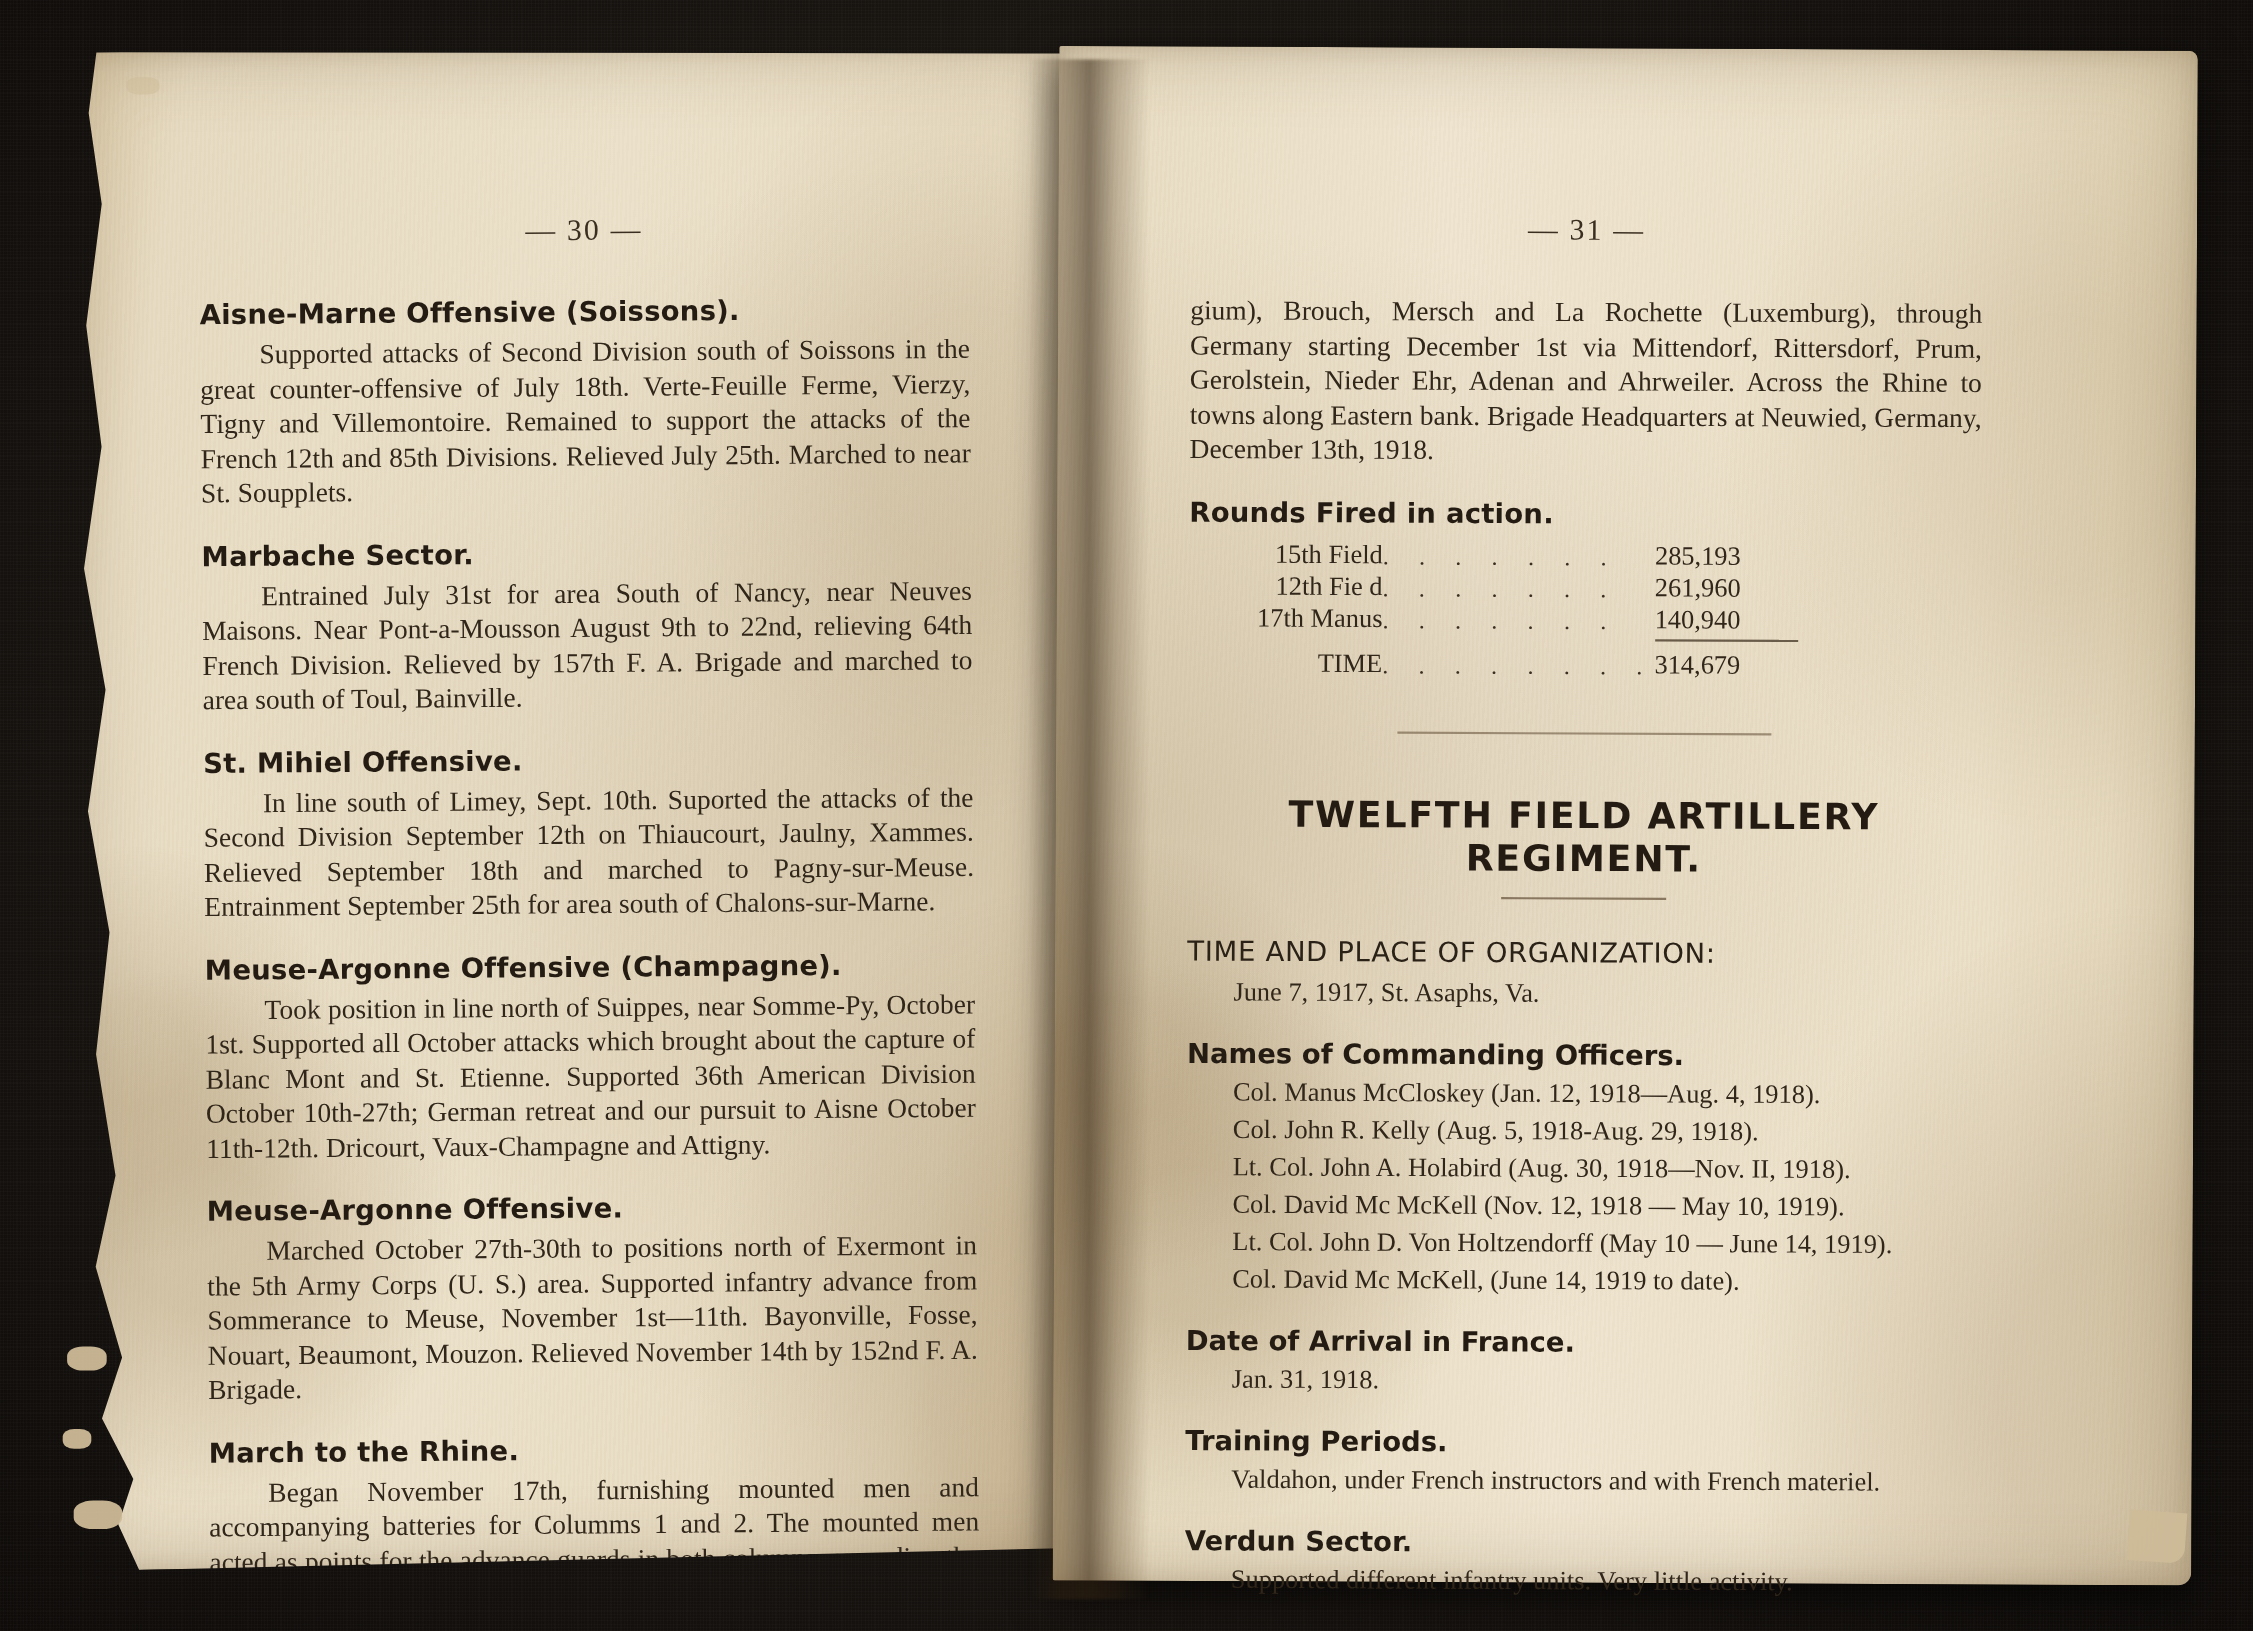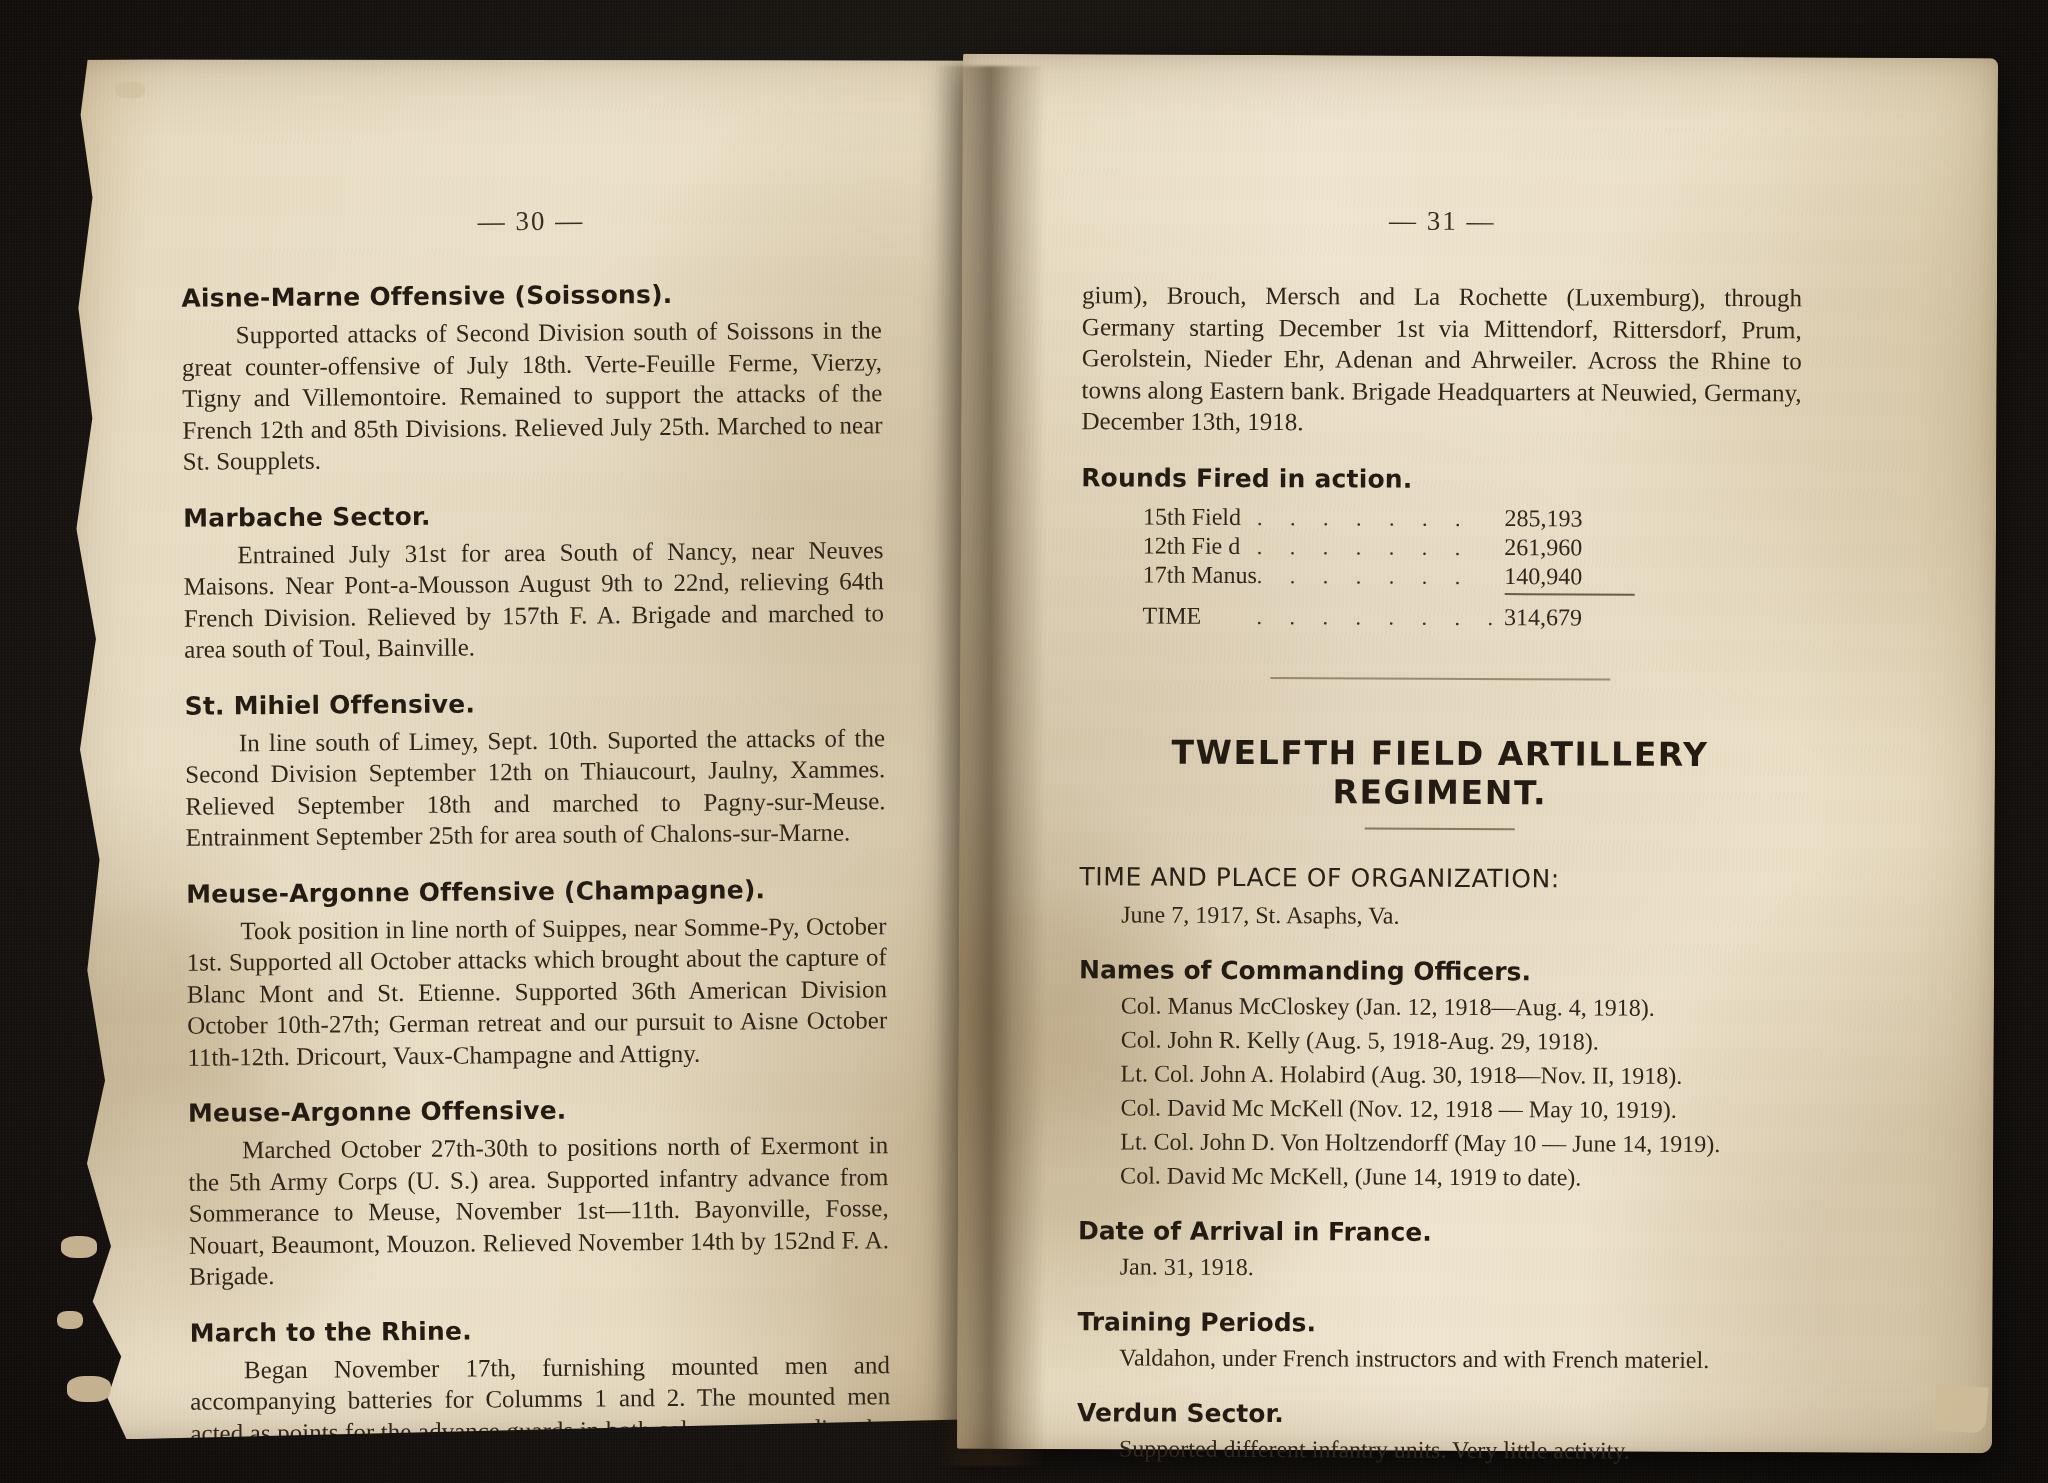--- a/index.html
+++ b/index.html
@@ -13,21 +13,21 @@
   #backdrop{
     position:absolute;inset:0;
     background:
       repeating-linear-gradient(0deg, rgba(255,255,255,0.012) 0 1px, rgba(0,0,0,0.05) 1px 3px),
       repeating-linear-gradient(90deg, rgba(255,255,255,0.012) 0 1px, rgba(0,0,0,0.05) 1px 3px),
       radial-gradient(ellipse at 50% 45%, #2a241e 0%, #1b1713 55%, #100d0b 100%);
   }
 
   
   #book{
-    position:absolute;left:55px;top:56px;width:1950px;height:1420px;text-decoration:underline;
+    position:absolute;left:55px;top:44px;width:1950px;height:1420px;text-decoration:underline;
   }
 
   .page{
     position:absolute;top:0;
     background:#e9ddc4;
     box-shadow:0 14px 40px rgba(0,0,0,.65);
   }
 
   
   #page-left{
@@ -137,21 +137,21 @@
     font-family:"Liberation Serif",serif;
   }
   .block{margin-bottom:26px;}
 
   
   table.rounds{
     border-collapse:collapse;margin:10px 0 0 62px;
     font-family:"Liberation Serif",serif;font-size:24px;color:#302619;
   }
   table.rounds td{padding:1px 0;vertical-align:bottom;}
-  td.rlabel{padding-right:12px;white-space:nowrap;}
+  td.rlabel{padding-right:12px;white-space:nowrap;text-align:right;}
   td.rdots{
     width:200px;color:#3a2e20;letter-spacing:11px;font-size:22px;
     padding-bottom:4px;white-space:nowrap;overflow:hidden;
   }
   td.rval{text-align:left;padding-left:14px;white-space:nowrap;width:130px;}
   tr.total td{padding-top:9px;}
   tr.total td.rval, tr.total td.rdots, tr.total td.rlabel{border-top:0;}
   .ruleline{
     height:2px;background:#4a3c2a;opacity:.8;margin:3px 0 0 auto;width:100%;
   }

